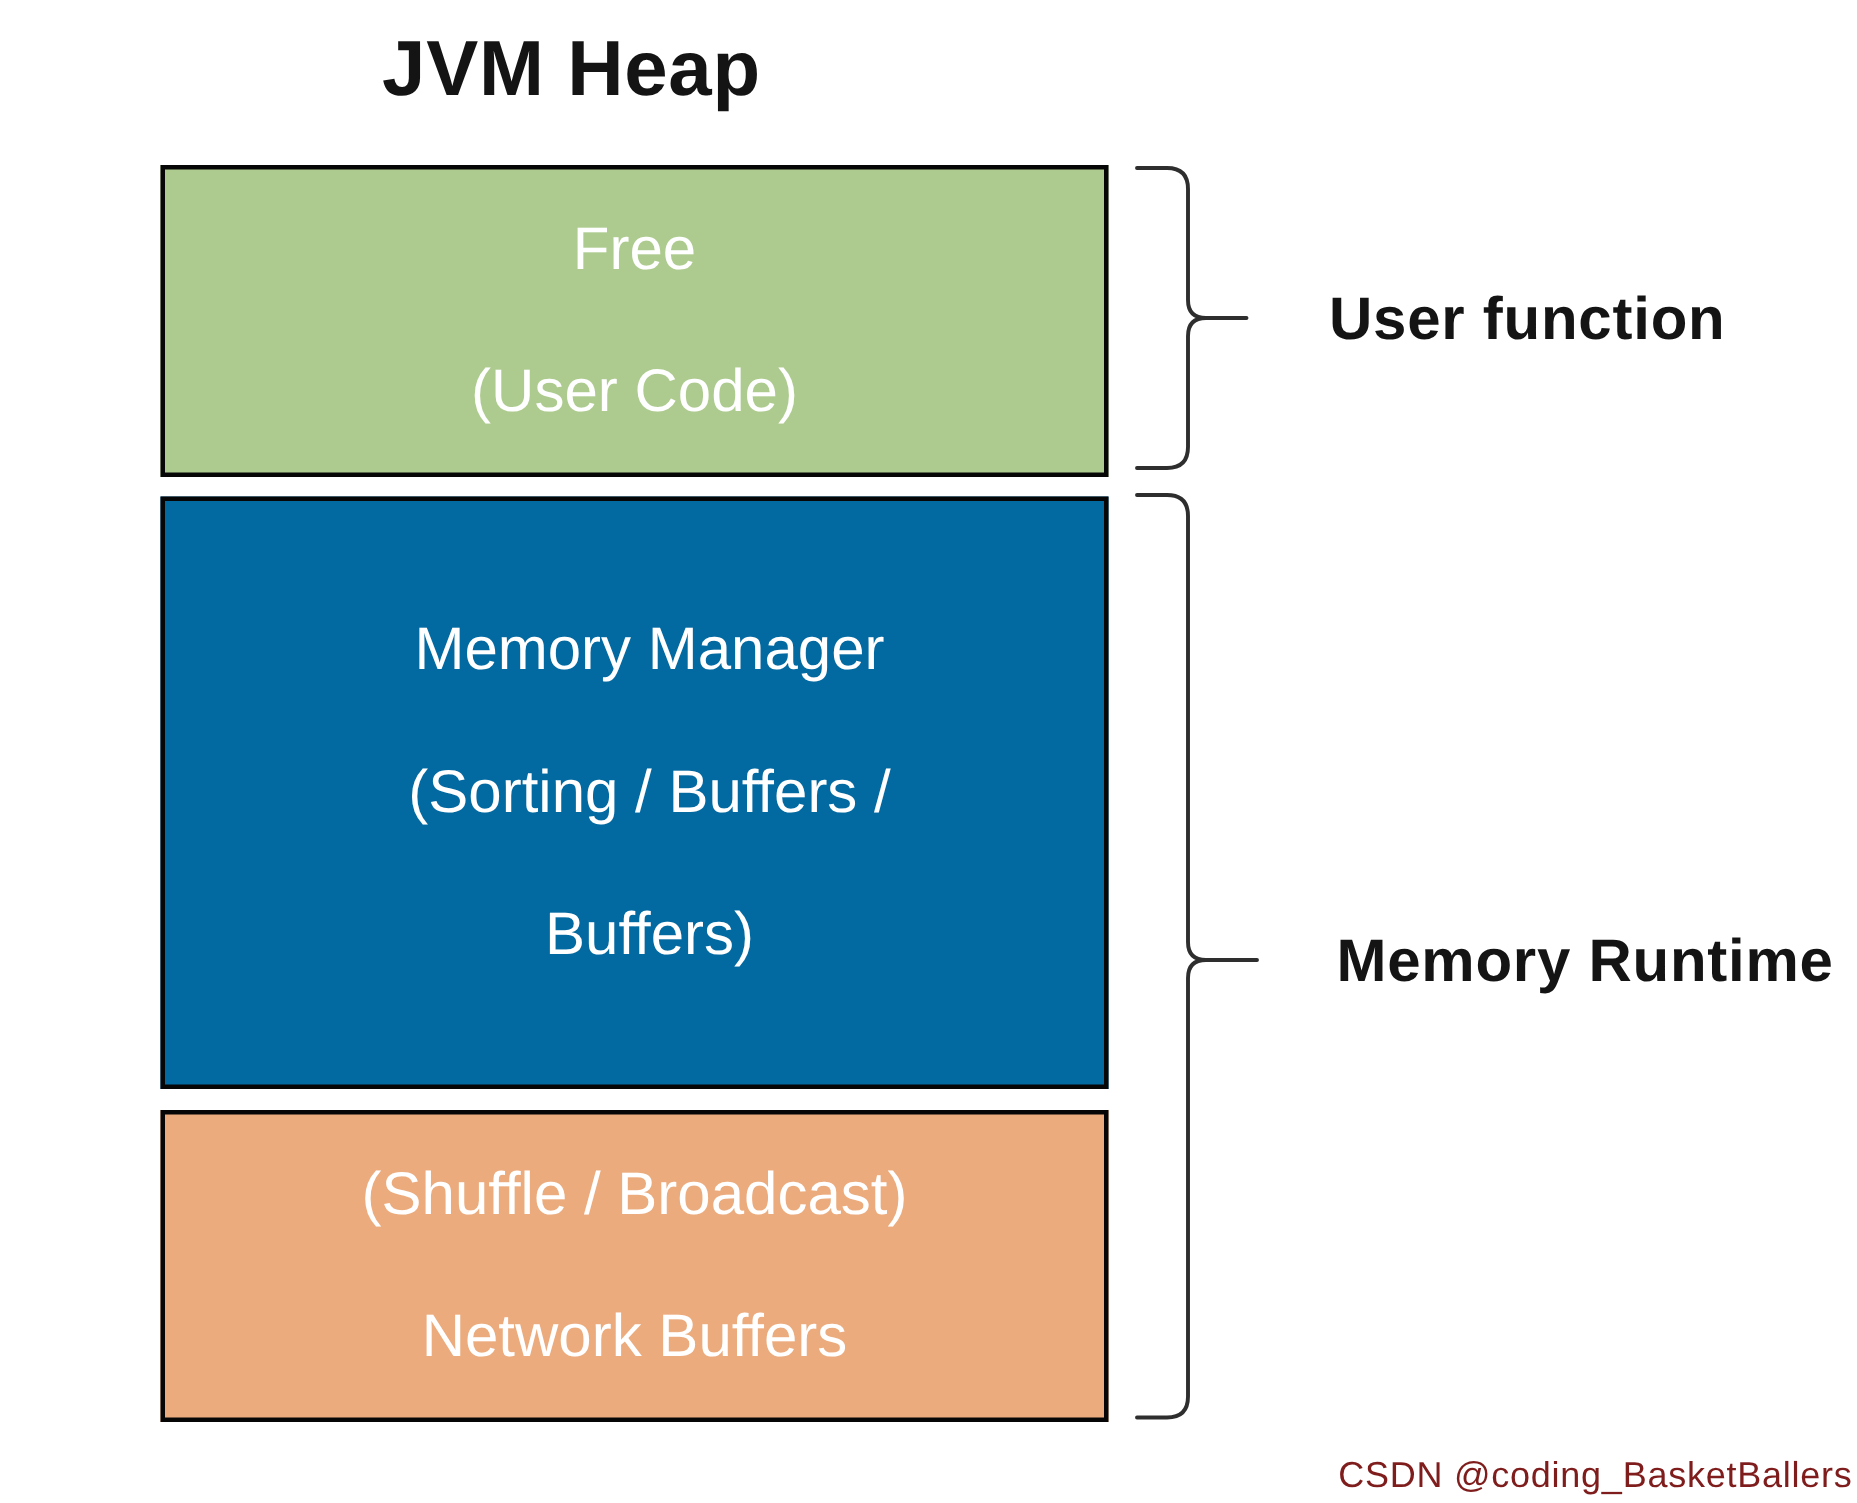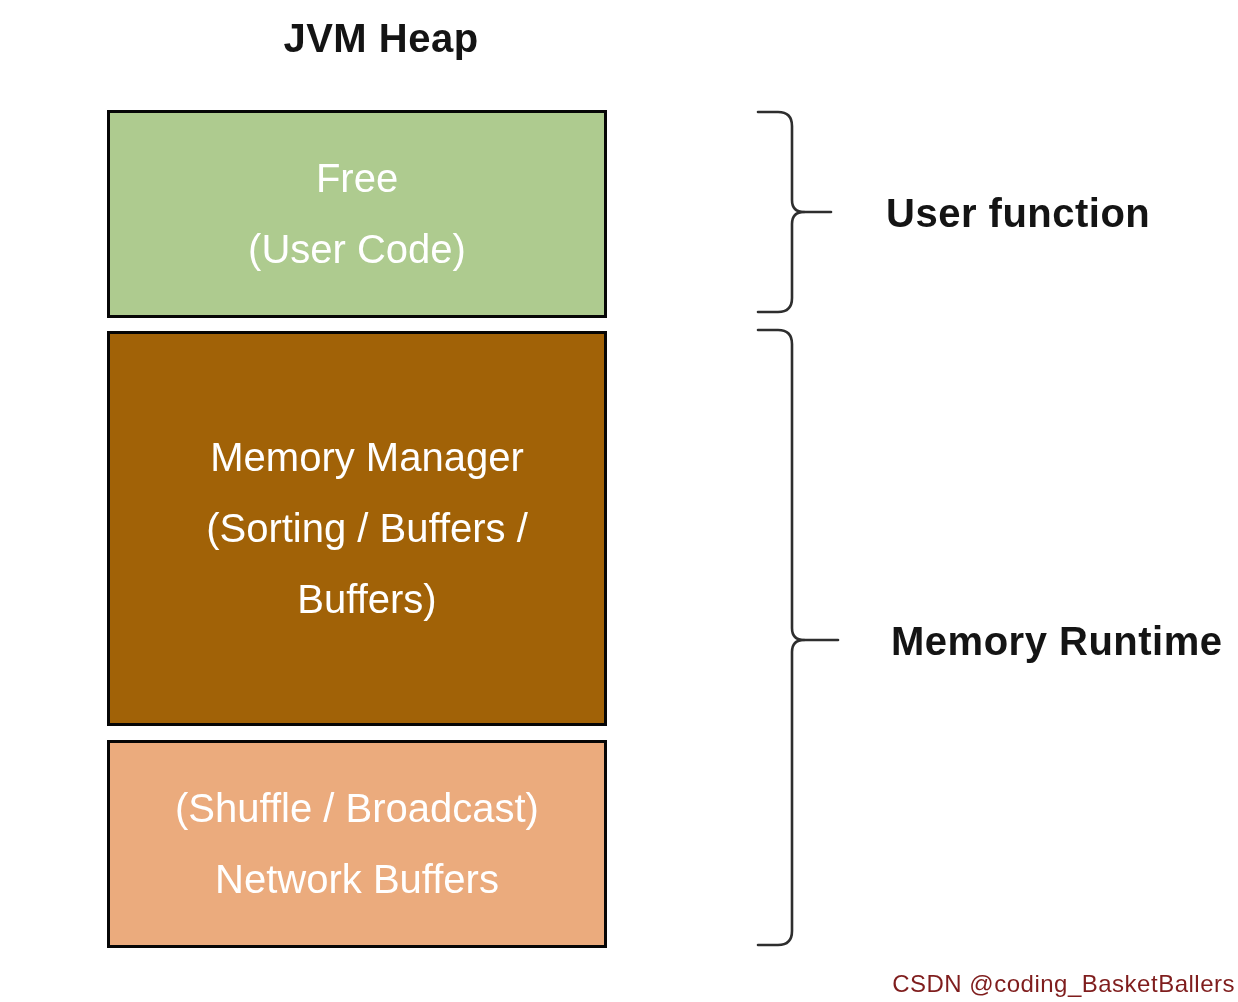--- a/index.html
+++ b/index.html
@@ -13,35 +13,36 @@
     height: 1002px;
     background: #ffffff;
     overflow: hidden;
   }
   .title {
     position: absolute;
     left: 107px;
     top: 16px;
     width: 548px;
     text-align: center;
-    font-size: 40px;
+    font-size: 52px;
     font-weight: 600;
     letter-spacing: 0.5px;
   }
   .box {
     position: absolute;
     left: 107px;
-    width: 500px;
+    width: 632px;
     box-sizing: border-box;
     border: 3px solid #060606;
     display: flex;
     flex-direction: column;
     align-items: center;
     justify-content: center;
     text-align: center;
+    gap: 24px;
   }
   .box .box-line {
     font-size: 40px;
     line-height: 71px;
     white-space: nowrap;
   }
   .box-free     { top: 110px; height: 208px; }
   .box-memory   { top: 331px; height: 395px; }
   .box-network  { top: 740px; height: 208px; }
   .brace {
@@ -82,21 +83,21 @@
 
 <div class="canvas">
 
   <div class="title" style="color: rgb(20, 20, 20);">JVM Heap</div>
 
   <div class="box box-free" style="background-color: rgb(174, 203, 143); border-color: rgb(6, 6, 6); color: rgb(255, 255, 255);">
     <div class="box-line">Free</div>
     <div class="box-line">(User Code)</div>
   </div>
 
-  <div class="box box-memory" style="background-color: #a16207; border-color: rgb(6, 6, 6); color: rgb(255, 255, 255); padding-left: 20px;">
+  <div class="box box-memory" style="background-color: #0369a1; border-color: rgb(6, 6, 6); color: rgb(255, 255, 255); padding-left: 20px;">
     <div class="box-line">Memory Manager</div>
     <div class="box-line">(Sorting / Buffers /</div>
     <div class="box-line">Buffers)</div>
   </div>
 
   <div class="box box-network" style="background-color: rgb(235, 171, 125); border-color: rgb(6, 6, 6); color: rgb(255, 255, 255);">
     <div class="box-line">(Shuffle / Broadcast)</div>
     <div class="box-line">Network Buffers</div>
   </div>
 

